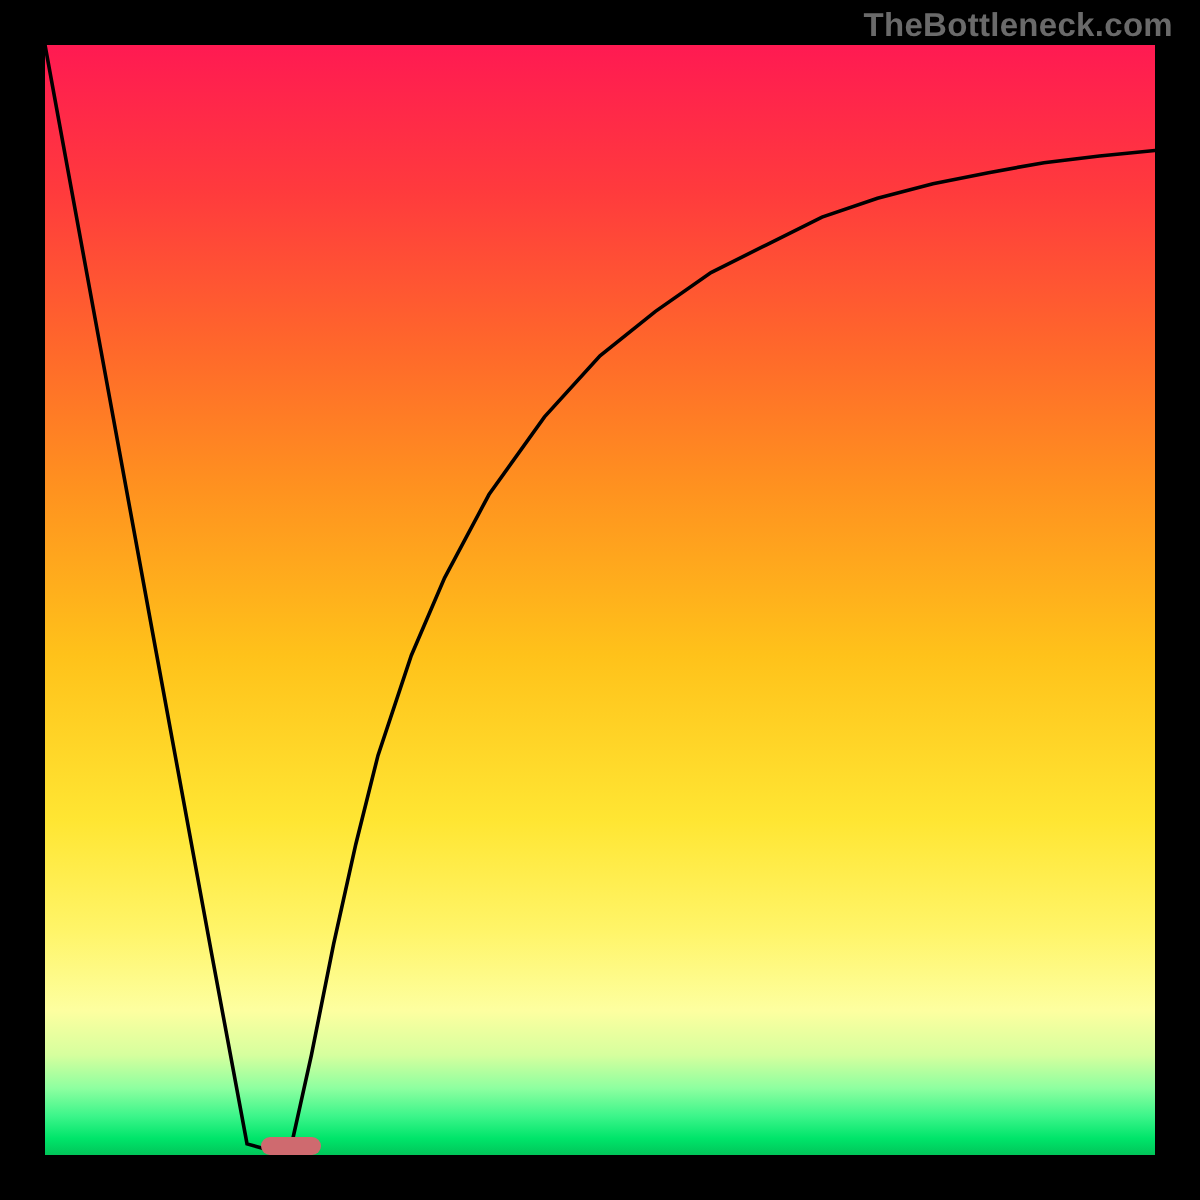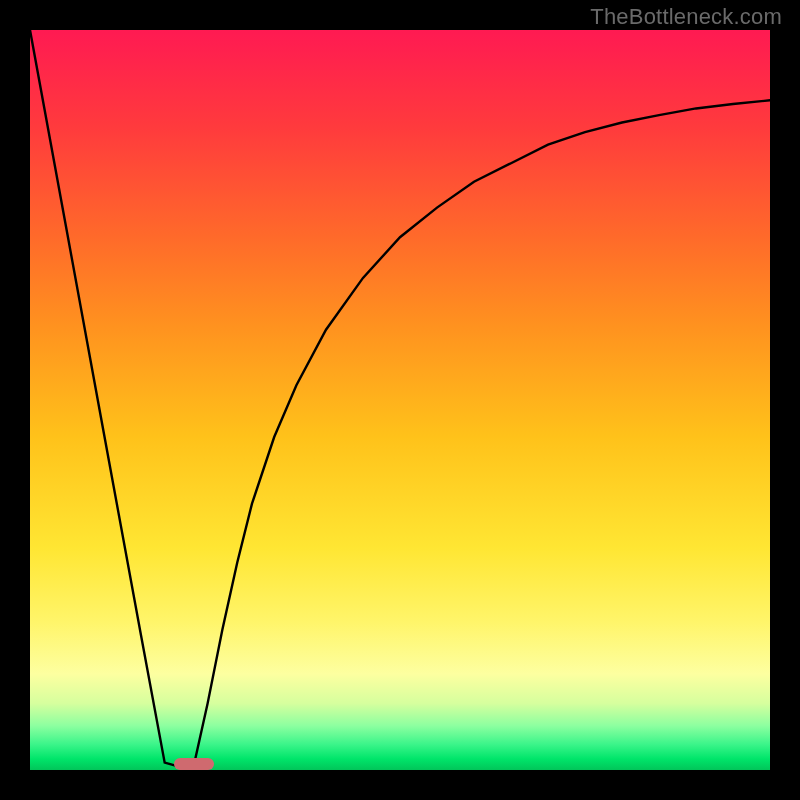--- a/index.html
+++ b/index.html
@@ -16,21 +16,21 @@
     width: 800px;
     height: 800px;
     background: #000;
   }
   .watermark {
     position: absolute;
     top: 4px;
     right: 18px;
     color: #6a6a6a;
     font-size: 22px;
-    font-weight: 400;
+    font-weight: 700;
     letter-spacing: 0.2px;
     z-index: 10;
     user-select: none;
   }
   .plot-area {
     position: absolute;
     left: 30px;
     top: 30px;
     width: 740px;
     height: 740px;

